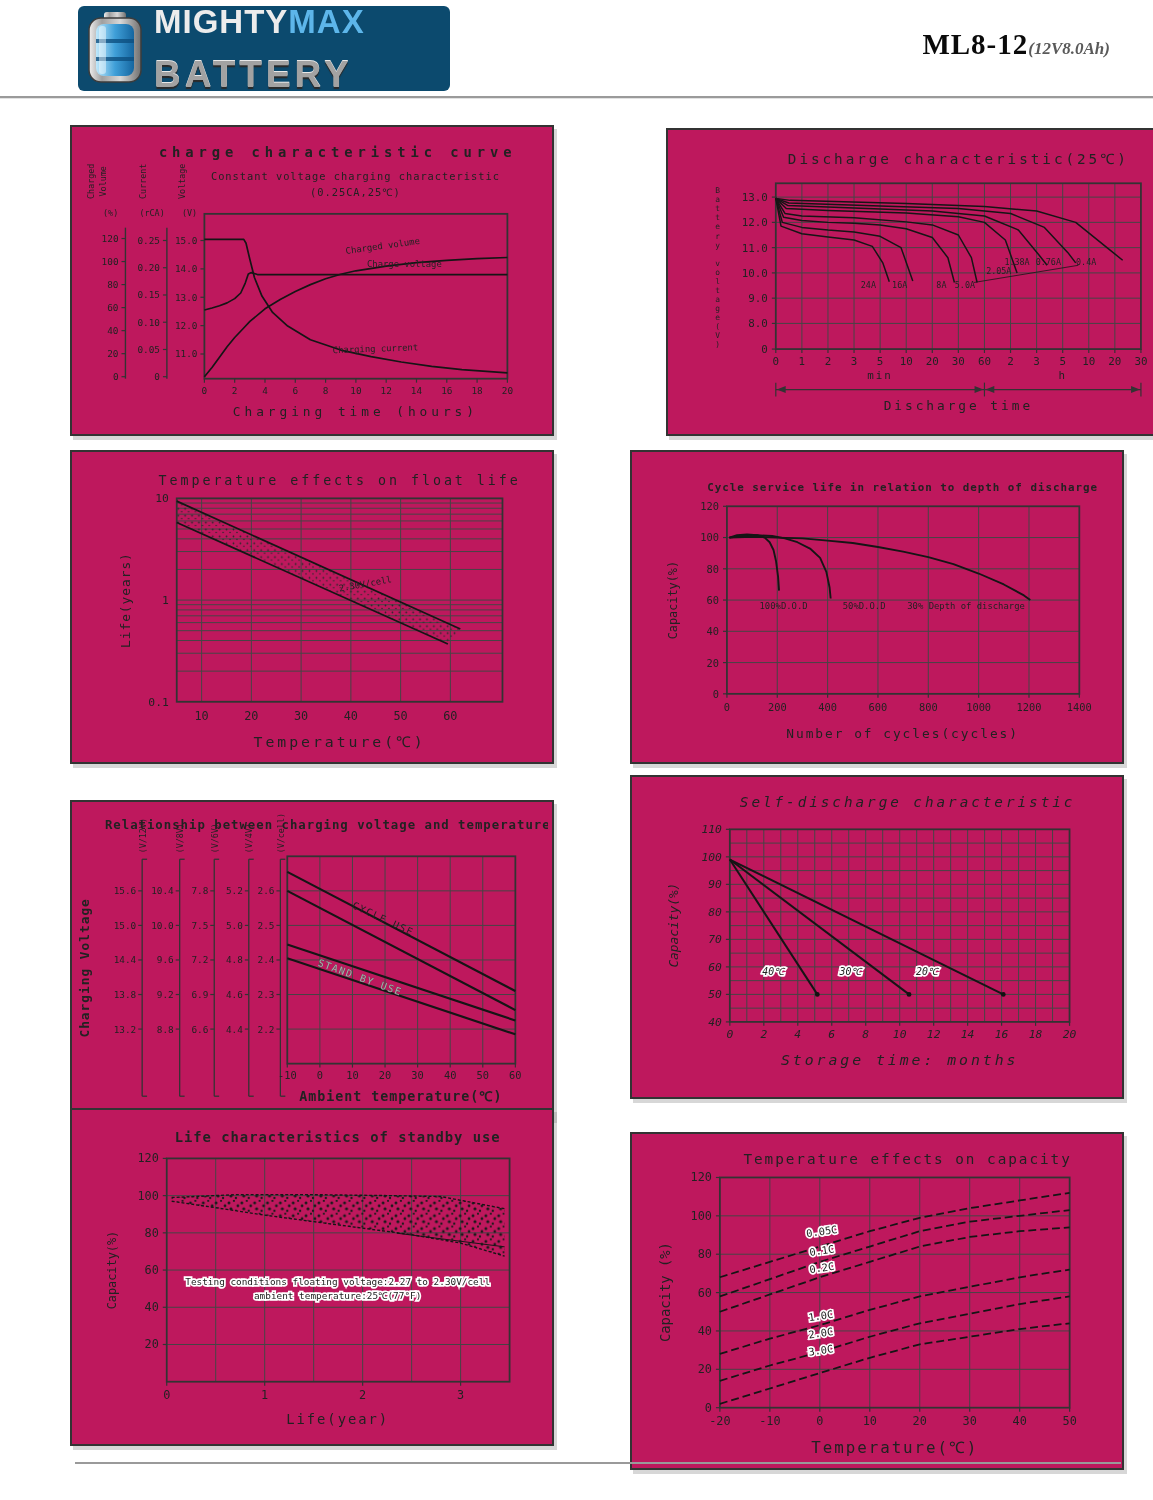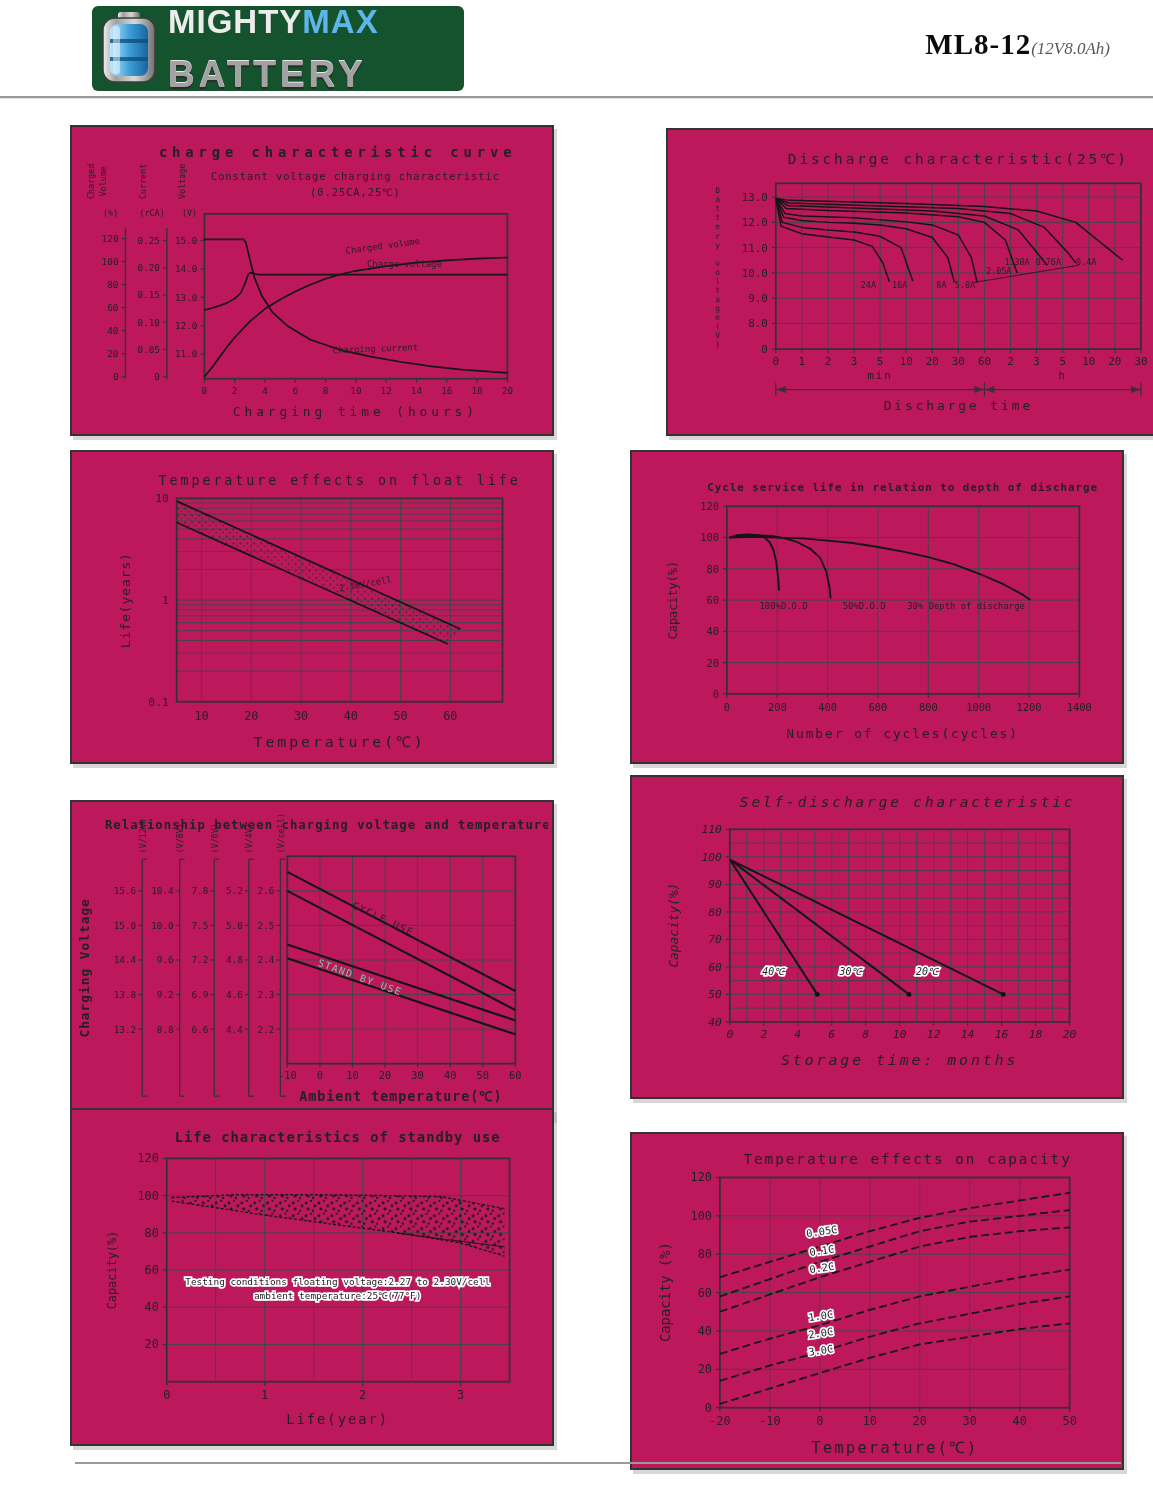--- a/index.html
+++ b/index.html
@@ -1,30 +1,30 @@
 <!DOCTYPE html>
 <html><head>
 <meta charset="utf-8">
 <style>
   html,body{margin:0;padding:0;background:#ffffff;}
   .page{position:relative;width:1153px;height:1500px;background:#fff;overflow:hidden;
         font-family:"DejaVu Sans Mono","Liberation Mono",monospace;}
-  .logo{position:absolute;left:92px;top:6px;width:372px;height:85px;background:#14532d;
+  .logo{position:absolute;left:78px;top:6px;width:372px;height:85px;background:#0c4a6e;
         border-radius:6px;display:flex;align-items:center;padding:0 4px;box-sizing:border-box;}
   .logo-text{margin-left:4px;}
   .brand-l1{font-family:"Liberation Sans",sans-serif;font-weight:900;font-size:33px;
             letter-spacing:1px;color:#ececec;line-height:1;}
   .brand-l1 .max{color:#5db6ea;}
   .brand-l2{font-family:"Liberation Sans",sans-serif;font-weight:900;font-size:37px;
             letter-spacing:4px;color:#a2a2a2;line-height:1;margin-top:18px;
             text-shadow:0 -1px 0 #e8e8e8,0 2px 1px #2a2a2a;}
   .model{position:absolute;left:700px;top:28px;width:410px;text-align:right;
          font-family:"Liberation Serif","DejaVu Serif",serif;white-space:nowrap;}
   .model-name{font-size:29px;font-weight:bold;color:#0a0a0a;letter-spacing:1px;}
-  .model-spec{font-size:17px;font-style:italic;color:#5a5a5a;}
+  .model-spec{font-size:17px;font-style:italic;color:#5a5a5a;font-weight:bold;}
   .rule-top{position:absolute;left:0;top:96px;width:1153px;height:0;
             border-top:2px solid #9a9a9a;border-bottom:1px solid #e2e2e2;}
   .rule-bottom{position:absolute;left:75px;top:1462px;width:1046px;height:0;
             border-top:2px solid #9a9a9a;}
   .chart-box{position:absolute;border:2px solid #333;background:#be185d;
              box-shadow:3px 4px 0 rgba(140,140,140,0.35);}
   .chart-box svg{display:block;}
 </style>
 </head>
 <body>

